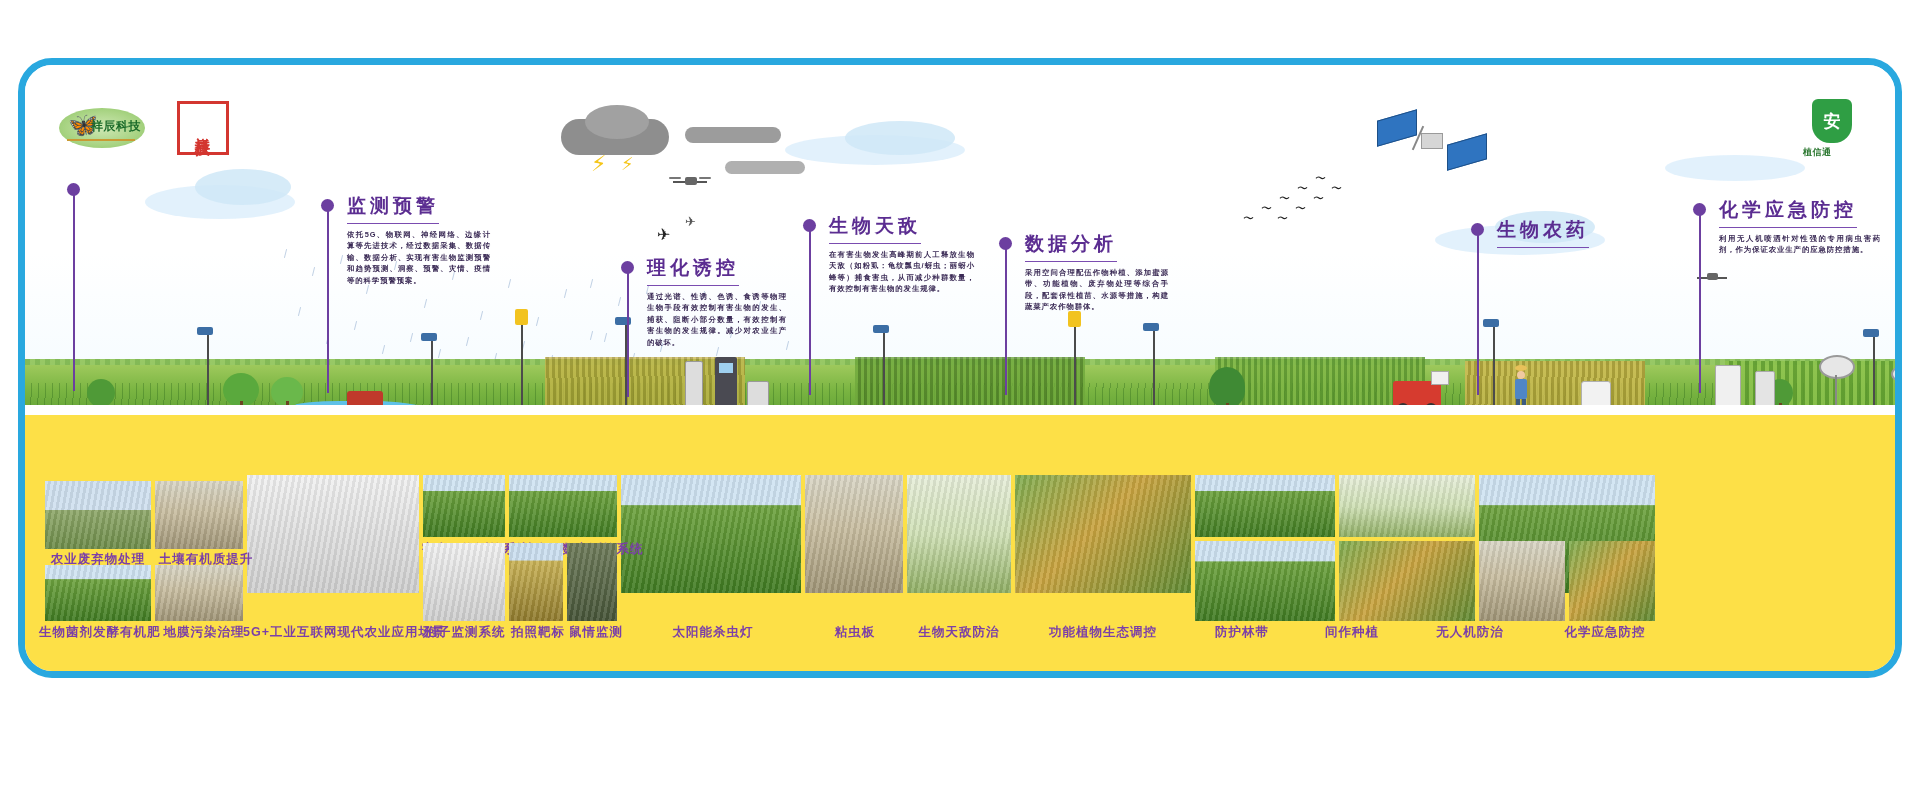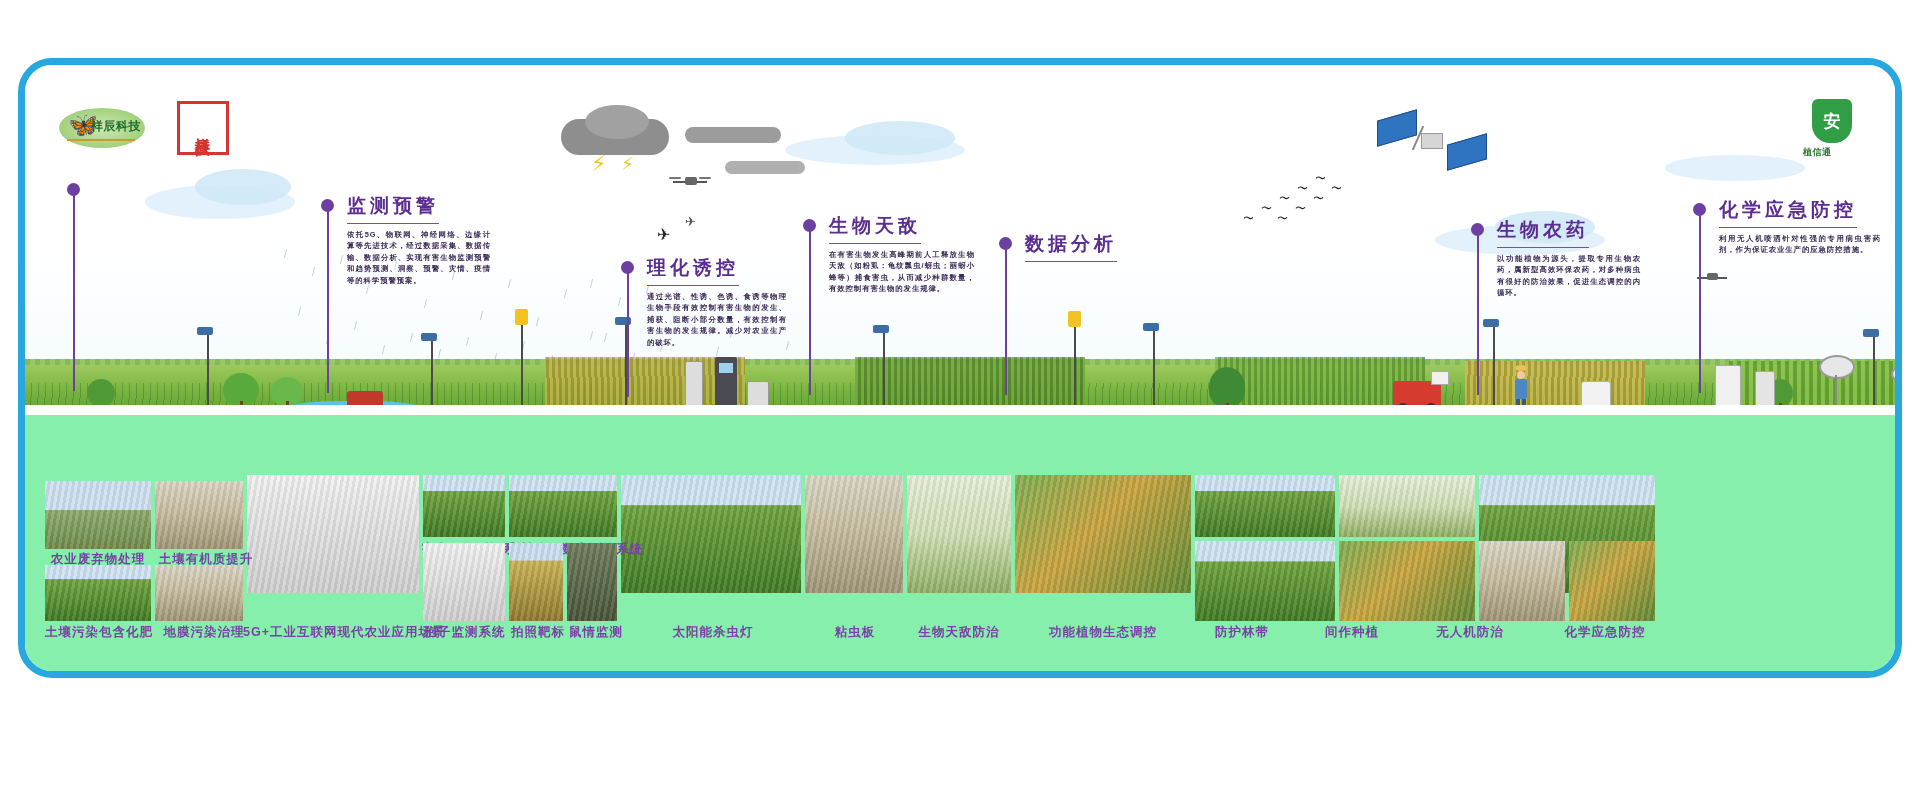--- a/index.html
+++ b/index.html
@@ -122,21 +122,21 @@
   .sat-body { position: absolute; background: #d6d6d6; border: 1px solid #9a9a9a; }
   .drone { position: absolute; color: #444; font-size: 12px; }
   .dish { position: absolute; border: 2px solid #9a9a9a; border-radius: 50%; background: #e7e7e7; }
   .machine { position: absolute; background: #ddd; border: 1px solid #999; border-radius: 2px; }
   .cabinet { position: absolute; background: #4a4a52; border-radius: 2px; }
   .lamp-head { position: absolute; background: #f2c320; border-radius: 2px; }
 
   
   #gallery {
     position: absolute; left: 0; top: 350px; width: 100%; height: 270px;
-    background: #86efac;
+    background: #fde047;
   }
   .photo {
     position: absolute; overflow: hidden;
     background: #b9b9ad;
   }
   .cap {
     position: absolute; text-align: center;
     font-size: 12.5px; font-weight: bold; color: #7b3fa8;
     letter-spacing: 1px; white-space: nowrap;
   }
@@ -373,29 +373,29 @@
         <h3>生物天敌</h3>
         <p>在有害生物发生高峰期前人工释放生物天敌（如粉虱：龟纹瓢虫/蚜虫；丽蚜小蜂等）捕食害虫，从而减少种群数量，有效控制有害生物的发生规律。</p>
       </div>
     </div>
 
     <div class="callout" style="left:974px;top:166px;width:170px;">
       <span class="dot"></span>
       <span class="stem" style="height:146px;"></span>
       <div class="body">
         <h3>数据分析</h3>
+        <p>采用空间合理配伍作物种植、添加蜜源带、功能植物、废弃物处理等综合手段，配套保性植苗、水源等措施，构建蔬菜产农作物群体。</p>
       </div>
     </div>
 
     <div class="callout" style="left:1446px;top:152px;width:170px;">
       <span class="dot"></span>
       <span class="stem" style="height:160px;"></span>
       <div class="body">
         <h3>生物农药</h3>
-        <p>以功能植物为源头，提取专用生物农药，属新型高效环保农药，对多种病虫有很好的防治效果，促进生态调控的内循环。</p>
       </div>
     </div>
 
     <div class="callout" style="left:1668px;top:132px;width:188px;">
       <span class="dot"></span>
       <span class="stem" style="height:178px;"></span>
       <div class="body">
         <h3>化学应急防控</h3>
         <p>利用无人机喷洒针对性强的专用病虫害药剂，作为保证农业生产的应急防控措施。</p>
       </div>
@@ -431,21 +431,21 @@
     <div class="photo ph-tex ph-white" style="left:398px; top:128px; width:82px;  height:78px;"></div>
     <div class="photo ph-tex ph-crop" style="left:484px; top:128px; width:54px;  height:78px;"></div>
     <div class="photo ph-tex ph-dark" style="left:542px; top:128px; width:50px;  height:78px;"></div>
     <div class="photo ph-tex ph-green" style="left:1170px;top:126px; width:140px; height:80px;"></div>
     <div class="photo ph-tex ph-mix" style="left:1314px;top:126px; width:136px; height:80px;"></div>
     <div class="photo ph-tex ph-field" style="left:1170px;top:126px; width:0;    height:0;"></div>
     <div class="photo ph-tex ph-field" style="left:1170px;top:126px; width:0;    height:0;"></div>
 
     <div class="photo ph-tex ph-field" style="left:1170px;top:126px; width:0; height:0;"></div>
 
-    <span class="cap" style="left:14px;  top:209px; width:120px;">土壤污染包含化肥</span>
+    <span class="cap" style="left:14px;  top:209px; width:120px;">生物菌剂发酵有机肥</span>
     <span class="cap" style="left:132px; top:209px; width:94px;">地膜污染治理</span>
     <span class="cap" style="left:218px; top:209px; width:180px;">5G+工业互联网现代农业应用场景</span>
     <span class="cap" style="left:392px; top:209px; width:96px;">孢子监测系统</span>
     <span class="cap" style="left:482px; top:209px; width:62px;">拍照靶标</span>
     <span class="cap" style="left:540px; top:209px; width:62px;">鼠情监测</span>
     <span class="cap" style="left:614px; top:209px; width:148px;">太阳能杀虫灯</span>
     <span class="cap" style="left:782px; top:209px; width:96px;">粘虫板</span>
     <span class="cap" style="left:876px; top:209px; width:116px;">生物天敌防治</span>
     <span class="cap" style="left:1002px;top:209px; width:152px;">功能植物生态调控</span>
     <span class="cap" style="left:1168px;top:209px; width:98px;text-align:center;">防护林带</span>

